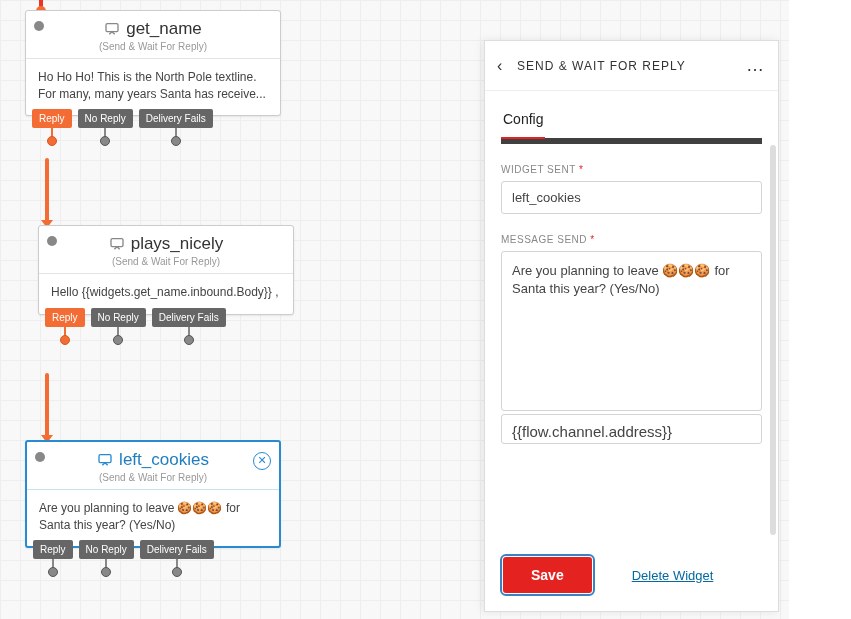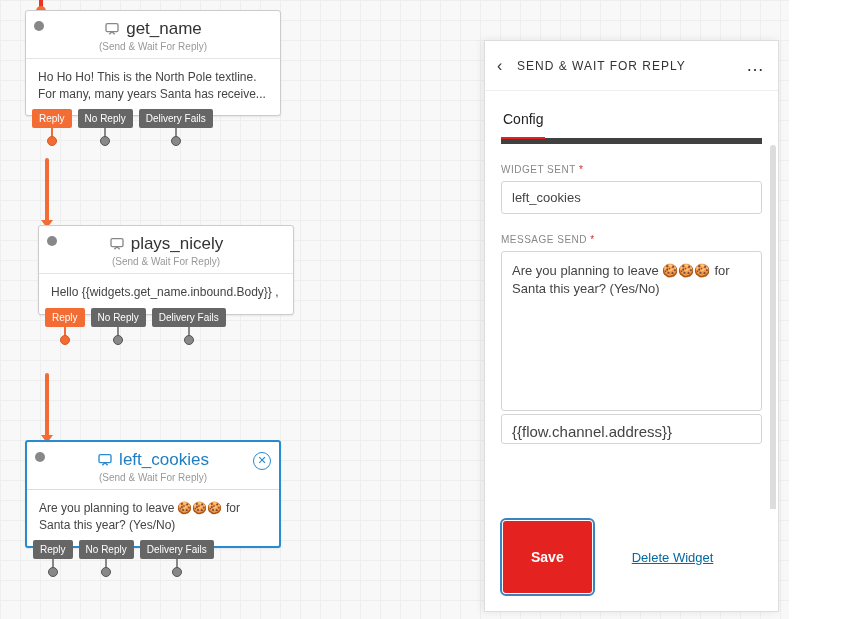--- a/index.html
+++ b/index.html
@@ -203,21 +203,21 @@
   display: flex; align-items: center;
   padding: 12px 18px 18px;
   gap: 40px;
 }
 .save-btn {
   background: #e42320;
   color: #fff;
   border: none;
   font-size: 14px;
   font-weight: bold;
-  padding: 28px 28px;
+  padding: 10px 28px;
   border-radius: 3px;
   outline: 2px solid #3b82c4;
   outline-offset: 1px;
   cursor: pointer;
 }
 .delete-link {
   color: #0369a1;
   text-decoration: underline;
   font-size: 13px;
   cursor: pointer;

